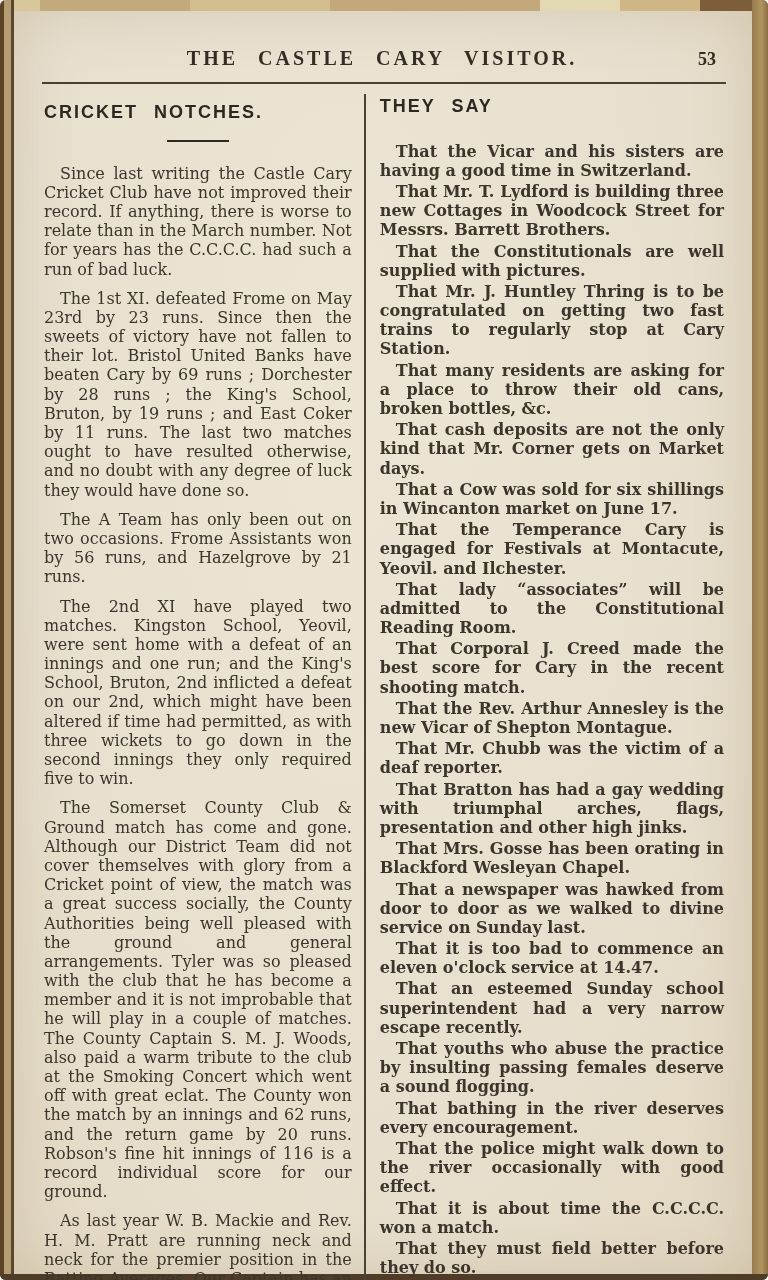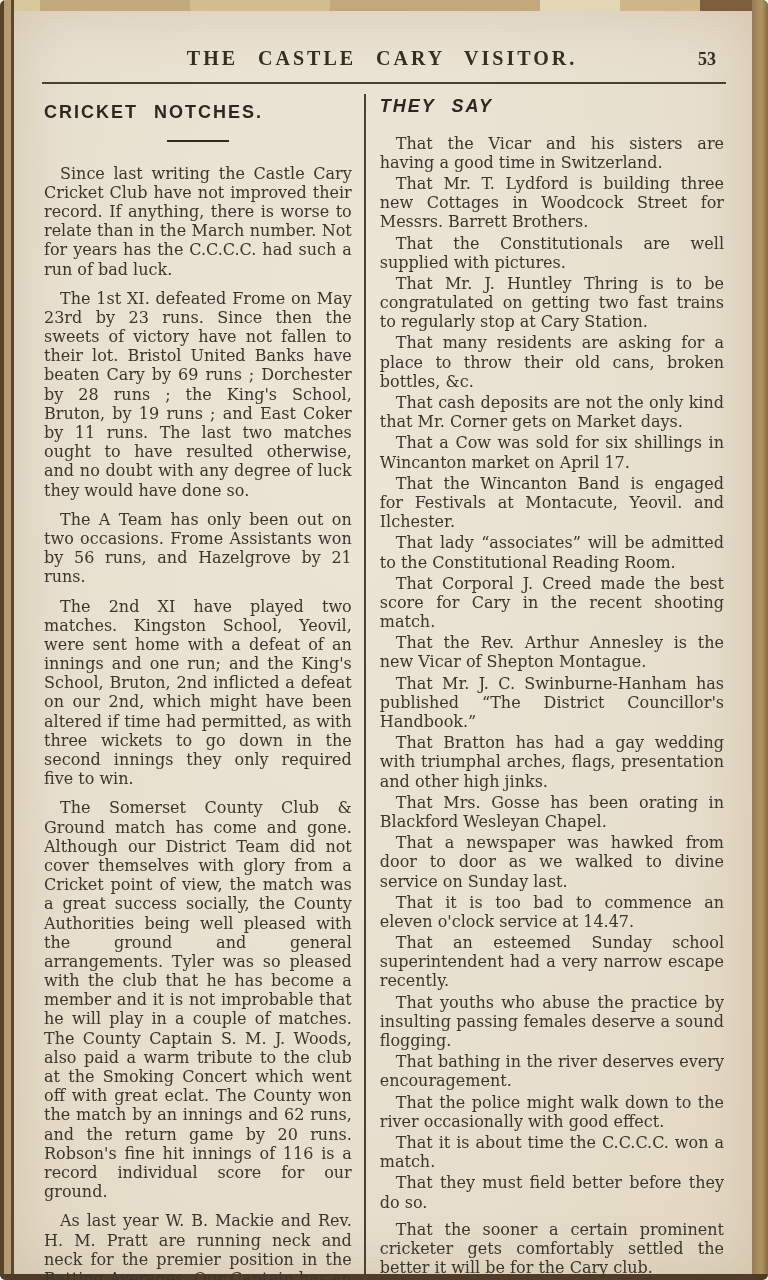--- a/index.html
+++ b/index.html
@@ -47,22 +47,22 @@
   .col-heading{
     font-family:"Liberation Sans", sans-serif; font-weight:bold; font-size:18px;
     letter-spacing:2px; word-spacing:9px; color:#2c2820;
     margin:2px 0 0 0;
   }
   .heading-rule{border:0; border-top:2.5px solid #2f2a21; width:62px; margin:16px auto 22px auto;}
 
   .body-text{font-size:16px; line-height:1.2; text-align:justify; }
   .col-left p.para{margin:0 0 10px 0; text-indent:16px;}
   .col-right{padding-top:4px;}
-  .col-right .col-heading{margin-bottom:16px;font-style:italic;}
-  .col-right p.item{margin:0 0 2px 0; text-indent:16px; font-size:16px; line-height:1.2; text-align:justify;}
+  .col-right .col-heading{margin-bottom:24px;}
+  .col-right p.item{margin:0 0 2px 0; text-indent:16px; font-size:16px; line-height:1.2; text-align:justify;font-weight:bold;}
   .col-right p.item.spaced{margin-top:8px;}
 </style>
 </head>
 <body>
 
 <div class="scan">
   <div class="edge-top"></div>
   <div class="edge-left"></div>
   <div class="edge-right"></div>
   <div class="edge-bottom"></div>
@@ -111,32 +111,32 @@
             <p class="item">That Mr. T. Lydford is building three new Cottages in Woodcock Street for Messrs. Barrett Brothers.</p>
 
             <p class="item">That the Constitutionals are well supplied with pictures.</p>
 
             <p class="item">That Mr. J. Huntley Thring is to be congratulated on getting two fast trains to regularly stop at Cary Station.</p>
 
             <p class="item">That many residents are asking for a place to throw their old cans, broken bottles, &amp;c.</p>
 
             <p class="item">That cash deposits are not the only kind that Mr. Corner gets on Market days.</p>
 
-            <p class="item">That a Cow was sold for six shillings in Wincanton market on April 17.</p>
+            <p class="item">That a Cow was sold for six shillings in Wincanton market on June 17.</p>
 
-            <p class="item">That the Wincanton Band is engaged for Festivals at Montacute, Yeovil. and Ilchester.</p>
+            <p class="item">That the Temperance Cary is engaged for Festivals at Montacute, Yeovil. and Ilchester.</p>
 
             <p class="item">That lady “associates” will be admitted to the Constitutional Reading Room.</p>
 
             <p class="item">That Corporal J. Creed made the best score for Cary in the recent shooting match.</p>
 
             <p class="item">That the Rev. Arthur Annesley is the new Vicar of Shepton Montague.</p>
 
+            <p class="item">That Mr. Chubb was the victim of a deaf reporter.</p>
 
-            <p class="item">That Mr. J. C. Swinburne-Hanham has published “The District Councillor's Handbook.”</p>
 
             <p class="item">That Bratton has had a gay wedding with triumphal arches, flags, presentation and other high jinks.</p>
 
             <p class="item">That Mrs. Gosse has been orating in Blackford Wesleyan Chapel.</p>
 
             <p class="item">That a newspaper was hawked from door to door as we walked to divine service on Sunday last.</p>
 
             <p class="item">That it is too bad to commence an eleven o'clock service at 14.47.</p>
 
             <p class="item">That an esteemed Sunday school superintendent had a very narrow escape recently.</p>

